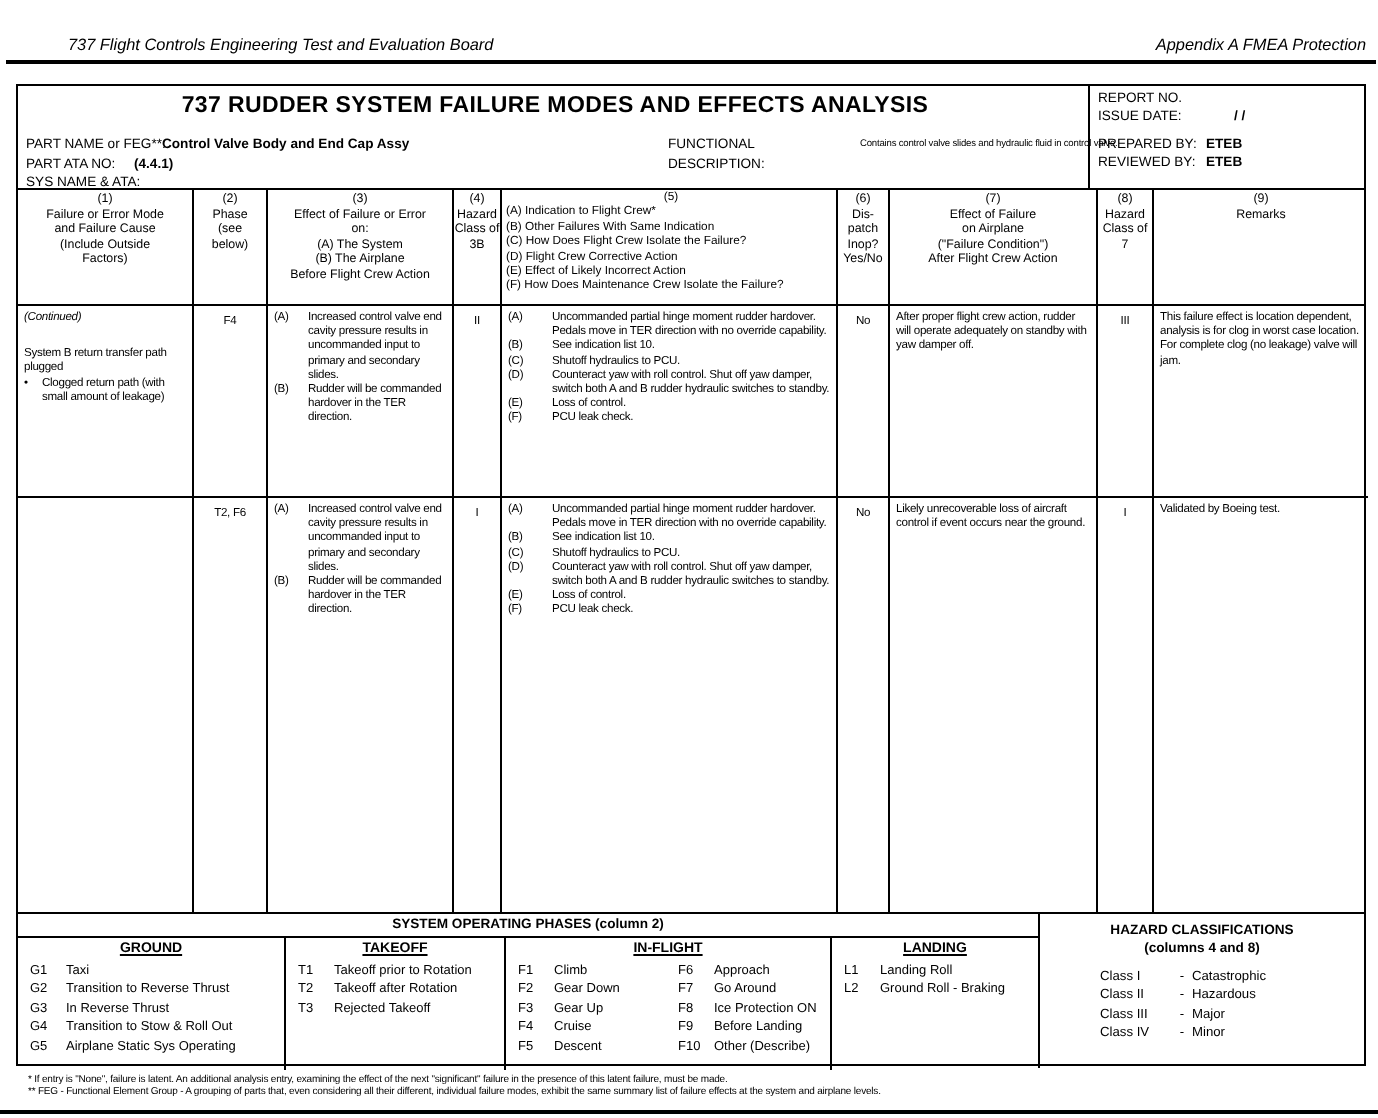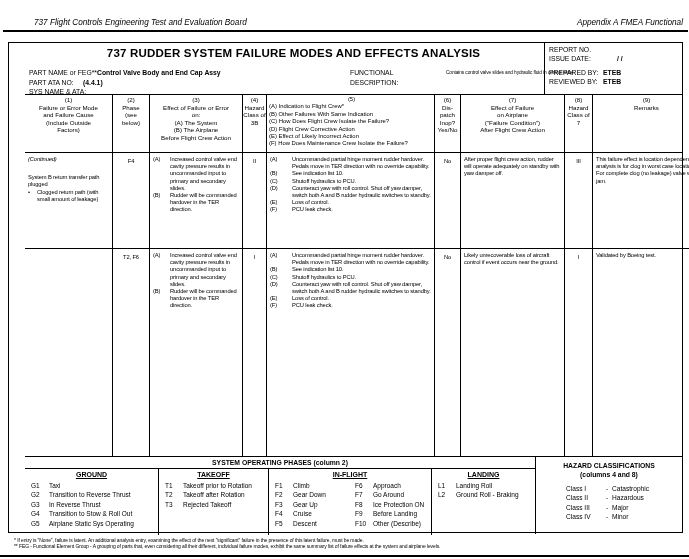--- a/index.html
+++ b/index.html
@@ -12,21 +12,21 @@
   .abs { position:absolute; }
 
   
   .pgh { top:18px; font-style:italic; font-size:8.2px; white-space:nowrap; }
   .pgh-l { left:10px;margin-left:24px; }
   .pgh-r { right:6px; }
   .pg-rule { top:30px; left:3px; right:1px; height:2px; background:#000; }
   .pg-rule-bottom { top:555px; left:0; width:689px; height:2px; background:#000; }
 
   
-  .main { left:8px; top:42px; width:675px; height:491px; border:1.5px solid #000; background:#fff;padding-left:16px; }
+  .main { left:8px; top:42px; width:675px; height:491px; border:1.5px solid #000; background:#fff; }
 
   
   .title-block { position:relative; height:52px; border-bottom:1px solid #000; }
   .doc-title { position:absolute; top:4px; left:0; width:537px; text-align:center;
                font-weight:bold; font-size:11.5px; letter-spacing:0.2px; }
   .tb-label { position:absolute; font-size:6.8px; white-space:nowrap; }
   .tb-value { position:absolute; font-size:6.8px; font-weight:bold; white-space:nowrap; }
   .func-desc { position:absolute; font-size:4.8px; letter-spacing:-0.1px; white-space:nowrap; }
   .report-box { position:absolute; top:0; right:0; width:138px; height:52px; border-left:1.5px solid #000; }
 
@@ -76,21 +76,21 @@
   .hz-item .hz-dash { flex:none; width:10px; text-align:center; }
 
   
   .footnotes { left:14px; top:537px; width:670px; font-size:5px; line-height:6.3px;
                letter-spacing:-0.1px; }
 </style>
 </head>
 <body>
 
 <div class="abs pgh pgh-l">737 Flight Controls Engineering Test and Evaluation Board</div>
-<div class="abs pgh pgh-r">Appendix A   FMEA Functional</div>
+<div class="abs pgh pgh-r">Appendix A   FMEA Protection</div>
 <div class="abs pg-rule"></div>
 
 <div class="abs main">
 
   <div class="title-block">
     <div class="doc-title">737 RUDDER SYSTEM FAILURE MODES AND EFFECTS ANALYSIS</div>
 
     <div class="tb-label" style="left:4px; top:26px;">PART NAME or FEG**:</div>
     <div class="tb-value" style="left:72px; top:26px;">Control Valve Body and End Cap Assy</div>
     <div class="tb-label" style="left:4px; top:36px;">PART ATA NO:</div>

